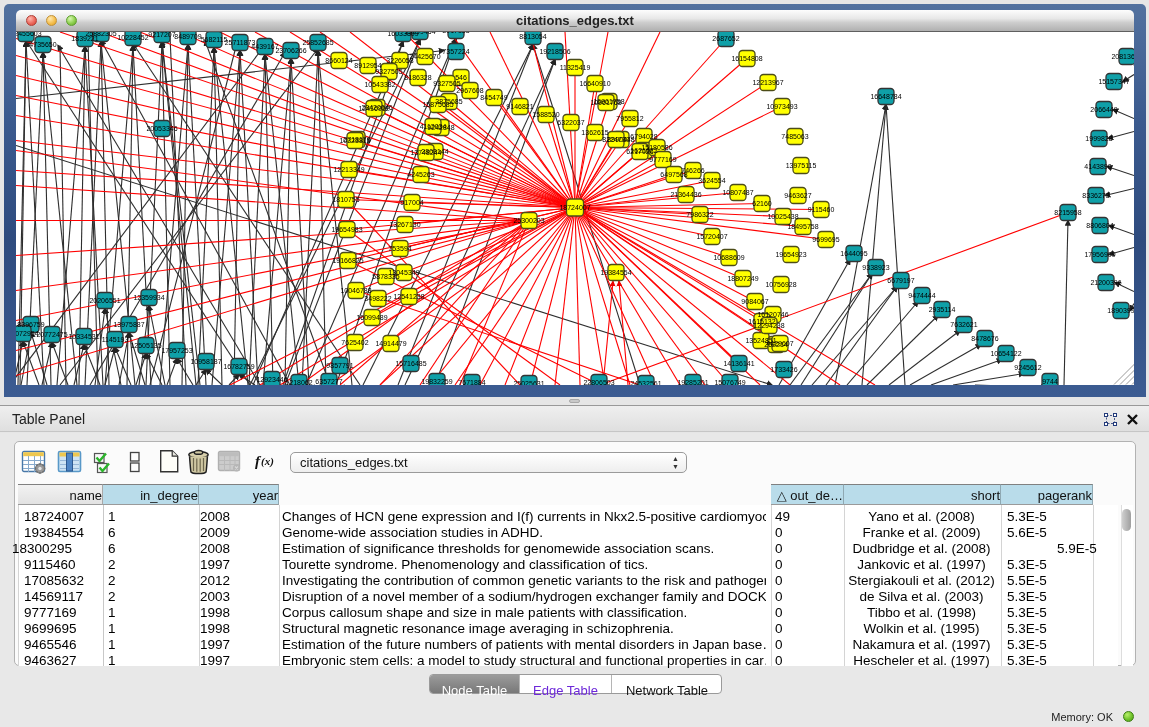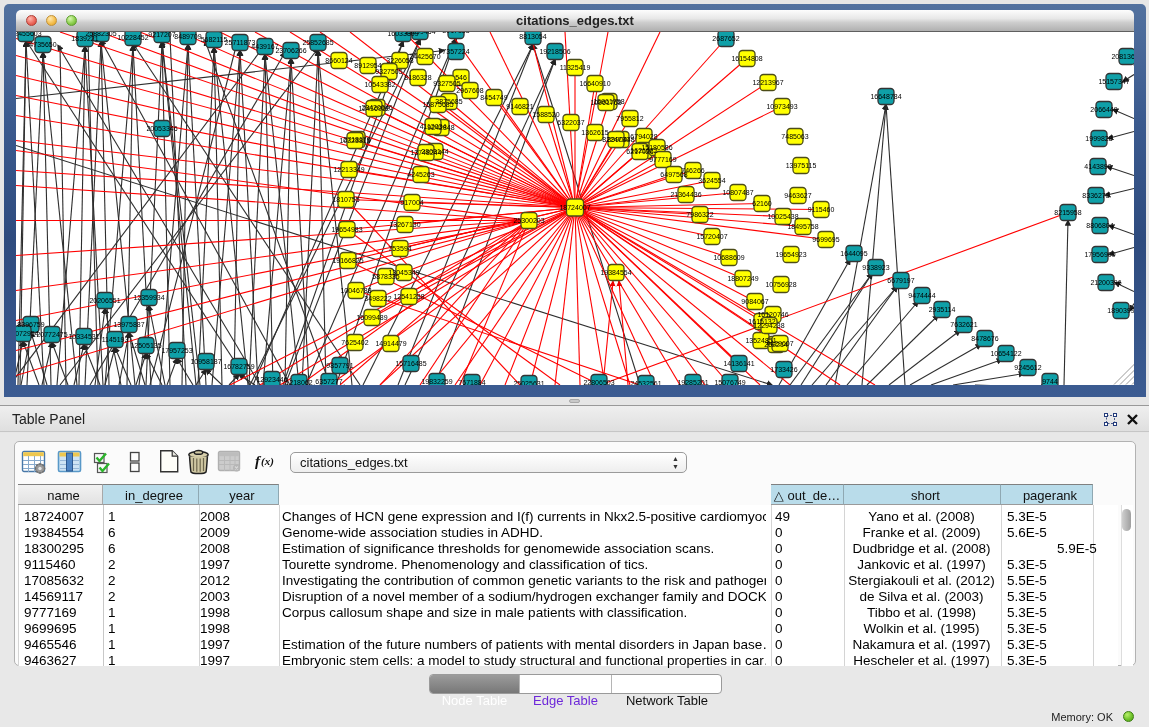--- a/index.html
+++ b/index.html
@@ -6,27 +6,27 @@
 #tbar{position:absolute;left:12px;top:6px;width:1118px;height:21.5px;background:linear-gradient(180deg,#fdfdfd,#e8e8e8 40%,#cdcdcd 60%,#b0b0b0);border-radius:5px 5px 0 0;border-bottom:1px solid #5f5f5f}
 #tbar .ti{position:absolute;width:100%;text-align:center;top:3px;font-size:13px;font-weight:bold;color:#222}
 .tl{position:absolute;top:4.5px;width:11.5px;height:11.5px;border-radius:50%}
 #gcanvas{position:absolute;left:12px;top:27.5px;background:#fff}
 #tph{position:absolute;left:0;top:405px;width:1149px;height:27px;background:linear-gradient(180deg,#efefef,#dfdfdf);border-top:1px solid #999;border-bottom:1px solid #c6c6c6}
 #tph .t{position:absolute;left:12px;top:5px;font-size:14px;color:#222}
 #body2{position:absolute;left:0;top:433px;width:1149px;height:294px;background:#e8e8e8}
 #cont{position:absolute;left:14px;top:8px;width:1122px;height:225px;background:#fbfbfb;border:1px solid #b2b2b2;border-radius:5px}
 #combo{position:absolute;left:275px;top:10px;width:397px;height:21px;background:linear-gradient(#fff,#eee);border:1px solid #9a9a9a;border-radius:5px;font-size:13px;color:#111;padding:2px 0 0 9px}
 #combo .ud{position:absolute;right:7px;top:2px;font-size:7px;color:#333;line-height:8px}
-.hdr{position:absolute;top:42px;height:21px;background:#b9dcea;border-top:1px solid #808080;border-bottom:1px solid #9a9a9a;font-size:13px;color:#111;text-align:center;padding-top:2.5px;border-right:1px solid #8fa8b2;text-indent:7px;white-space:nowrap;overflow:hidden}
+.hdr{position:absolute;top:42px;height:21px;background:#b9dcea;border-top:1px solid #808080;border-bottom:1px solid #9a9a9a;font-size:13px;color:#111;text-align:right;padding-top:2.5px;border-right:1px solid #8fa8b2;text-indent:7px;white-space:nowrap;overflow:hidden}
 .row{position:absolute;height:16px;width:1100px;font-size:13.5px;color:#000}
 .row span{position:absolute;white-space:nowrap;top:1px}
 .row .ctr{text-align:center}
 .vline{position:absolute;top:63px;height:161px;width:1px;background:#d4d4d4}
 #tabs{position:absolute;left:429px;top:674px;width:293px;height:20px;border:1px solid #9a9a9a;border-radius:4px;background:#fff;font-size:13px}
-#tabs div{position:absolute;top:0;height:18px;padding-top:18px;text-align:center}
+#tabs div{position:absolute;top:0;height:18px;padding-top:8px;text-align:center}
 #mem{position:absolute;right:36px;top:711px;font-size:11px;color:#222}
 #dot{position:absolute;right:15px;top:711px;width:11px;height:11px;border-radius:50%;background:radial-gradient(circle at 35% 30%,#b8f06a,#6abf27 60%,#4e9a18);border:1px solid #3c7d12}
 svg text{user-select:none}
 </style></head><body>
 <div id="win">
   <div id="tbar">
     <div class="tl" style="left:9.5px;background:radial-gradient(circle at 35% 30%,#ffb8ae,#ec6a5e 55%,#d2402f);border:1px solid #b03f36"></div>
     <div class="tl" style="left:29.5px;background:radial-gradient(circle at 35% 30%,#ffe9b0,#f5bf4f 55%,#dfa123);border:1px solid #c29136"></div>
     <div class="tl" style="left:49.5px;background:radial-gradient(circle at 35% 30%,#d7f8b2,#8ed04f 55%,#64a427);border:1px solid #5e9e30"></div>
     <div class="ti">citations_edges.txt</div>
@@ -694,21 +694,21 @@
     <div class="row" style="top:523.6px">
 <span style="left:24px">19384554</span>
       <span style="left:108px">6</span>
       <span style="left:200px">2009</span>
       <span style="left:282px;width:484px;overflow:hidden">Genome-wide association studies in ADHD.</span>
       <span style="left:775px">0</span>
       <span class="ctr" style="left:843px;width:157px">Franke et al. (2009)</span>
       <span style="left:1007px">5.6E-5</span>
     </div>
     <div class="row" style="top:539.7px">
-<span style="left:24px">18300295</span>
+<span style="left:12px">18300295</span>
       <span style="left:108px">6</span>
       <span style="left:200px">2008</span>
       <span style="left:282px;width:484px;overflow:hidden">Estimation of significance thresholds for genomewide association scans.</span>
       <span style="left:775px">0</span>
       <span class="ctr" style="left:843px;width:157px">Dudbridge et al. (2008)</span>
       <span style="left:1057px">5.9E-5</span>
     </div>
     <div class="row" style="top:555.8px">
 <span style="left:24px">9115460</span>
       <span style="left:108px">2</span>
@@ -742,20 +742,21 @@
       <span style="left:200px">1998</span>
       <span style="left:282px;width:484px;overflow:hidden">Corpus callosum shape and size in male patients with classification.</span>
       <span style="left:775px">0</span>
       <span class="ctr" style="left:843px;width:157px">Tibbo et al. (1998)</span>
       <span style="left:1007px">5.3E-5</span>
     </div>
     <div class="row" style="top:620.2px">
 <span style="left:24px">9699695</span>
       <span style="left:108px">1</span>
       <span style="left:200px">1998</span>
+      <span style="left:282px;width:484px;overflow:hidden">Structural magnetic resonance image averaging in schizophrenia.</span>
       <span style="left:775px">0</span>
       <span class="ctr" style="left:843px;width:157px">Wolkin et al. (1995)</span>
       <span style="left:1007px">5.3E-5</span>
     </div>
     <div class="row" style="top:636.3px">
 <span style="left:24px">9465546</span>
       <span style="left:108px">1</span>
       <span style="left:200px">1997</span>
       <span style="left:282px;width:484px;overflow:hidden">Estimation of the future numbers of patients with mental disorders in Japan base…</span>
       <span style="left:775px">0</span>

